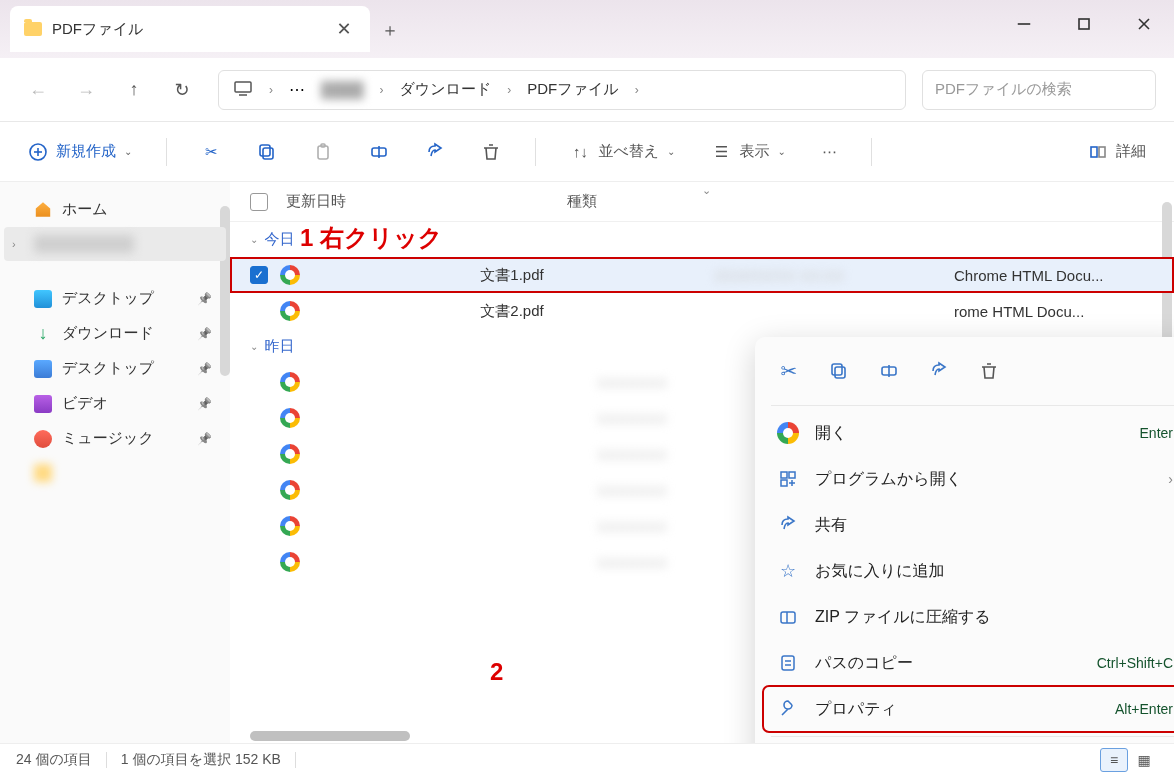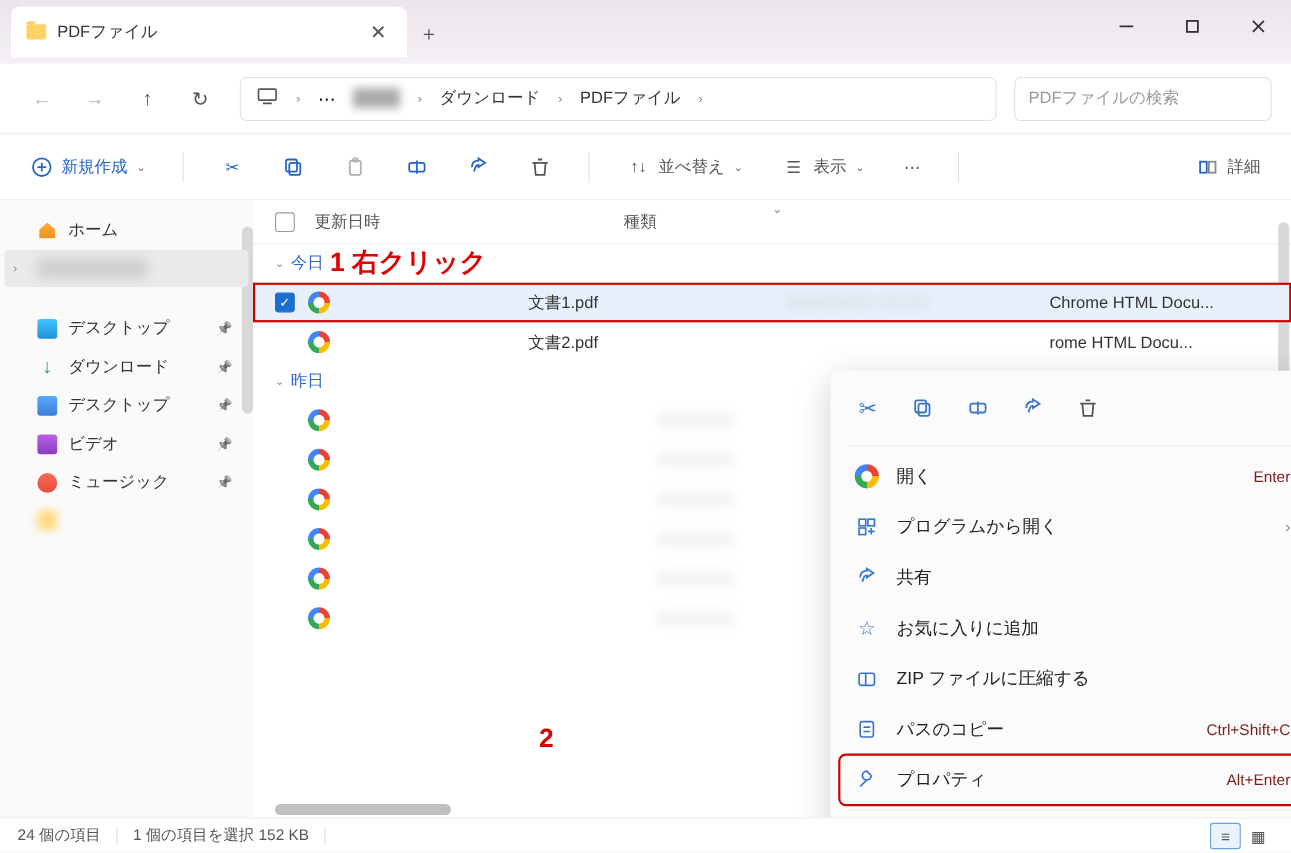--- a/index.html
+++ b/index.html
@@ -84,21 +84,21 @@
 
 .ctxmenu { position: absolute; left: 525px; top: 155px; width: 440px; background: #fbfbfb; border-radius: 10px; box-shadow: 0 8px 32px rgba(0,0,0,0.18); padding: 8px; z-index: 10; font-size: 16px; }
 .ctxrow1 { display: flex; gap: 6px; padding: 6px 4px 10px; }
 .ctxic { width: 44px; height: 40px; display: flex; align-items: center; justify-content: center; color: #3a76c8; font-size: 20px; border-radius: 6px; }
 .ctxitem { display: flex; align-items: center; padding: 12px 14px; gap: 16px; border-radius: 6px; color: #222; position: relative; }
 .ctxitem.hl { outline: 2px solid #c00; outline-offset: -1px; }
 .ctxitem .ci-icon { width: 22px; height: 22px; display: flex; align-items: center; justify-content: center; color: #3a76c8; font-size: 18px; flex-shrink: 0; }
 .ctxitem .ci-icon.chrome { border-radius: 50%; background: conic-gradient(#ea4335 0 25%, #fbbc05 25% 50%, #34a853 50% 75%, #4285f4 75% 100%); position: relative; }
 .ctxitem .ci-icon.chrome::after { content: ''; position: absolute; inset: 6px; background: #fff; border-radius: 50%; }
 .ctxitem .ci-label { flex: 1; }
-.ctxitem .ci-short { color: #7f1d1d; font-size: 14px; }
+.ctxitem .ci-short { color: #14532d; font-size: 14px; }
 .ctxitem .ci-arrow { color: #888; font-size: 14px; }
 .ctxsep { height: 1px; background: #e8e8e8; margin: 4px 8px; }
 
 .status { position: absolute; bottom: 0; left: 0; right: 0; height: 32px; background: #fff; border-top: 1px solid #eee; display: flex; align-items: center; padding: 0 16px; font-size: 14px; color: #555; gap: 4px; }
 .status .ssep { width: 1px; height: 16px; background: #ddd; margin: 0 10px; }
 .status .viewbtns { margin-left: auto; display: flex; gap: 2px; }
 .status .vbtn { width: 28px; height: 24px; display: flex; align-items: center; justify-content: center; border: 1px solid transparent; border-radius: 3px; font-size: 14px; color: #555; }
 .status .vbtn.active { border-color: #6aa0e0; background: #eaf2fc; }
 
 svg { width: 20px; height: 20px; }

